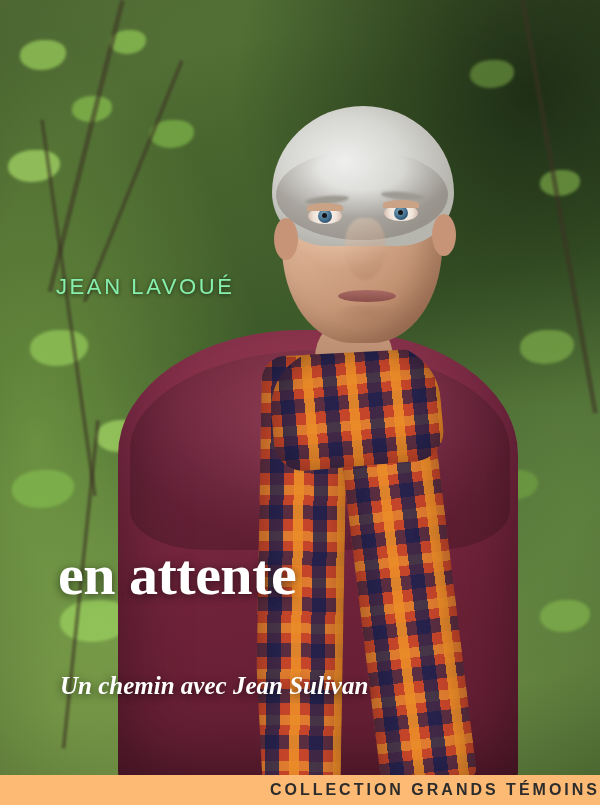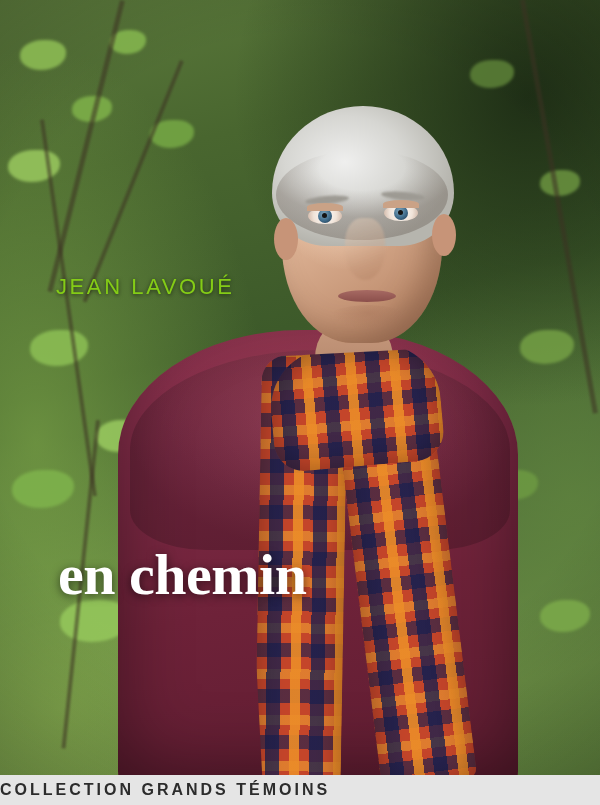--- a/index.html
+++ b/index.html
@@ -192,21 +192,21 @@
   }
   .scarf-left  { left: 6px;   top: 0px;   width: 86px;  height: 452px; border-radius: 26px 14px 10px 10px; transform: rotate(4deg); }
   .scarf-right { left: 104px; top: 6px;   width: 96px;  height: 430px; border-radius: 20px 26px 12px 12px; transform: rotate(-4deg); }
   .scarf-loop  { left: 28px;  top: -6px;  width: 170px; height: 120px; border-radius: 60px 60px 30px 30px; transform: rotate(-2deg); }
 
   
   .author {
     position: absolute;
     left: 56px;
     top: 274px;
-    color: #84cc16;
+    color: #86efac;
     font-size: 22px;
     letter-spacing: 2.6px;
     font-weight: 500;
     text-shadow: 0 1px 4px rgba(0,0,0,0.6);
     white-space: nowrap;
   }
   .title {
     position: absolute;
     left: 58px;
     top: 546px;
@@ -248,24 +248,24 @@
     letter-spacing: 1.6px;
   }
 
   
   .band {
     position: absolute;
     left: 0;
     right: 0;
     bottom: 0;
     height: 30px;
-    background: #e5e5e5;
+    background: #fdba74;
     display: flex;
     align-items: center;
-    justify-content: flex-start;
+    justify-content: flex-end;
   }
   .band-text {
     color: #2c2c2c;
     font-size: 16px;
     font-weight: bold;
     letter-spacing: 3px;
   }
 </style>
 </head>
 <body>
@@ -323,22 +323,23 @@
     <div class="scarf">
       <div class="scarf-piece scarf-left"></div>
       <div class="scarf-piece scarf-right"></div>
       <div class="scarf-piece scarf-loop"></div>
     </div>
   </div>
 
   <div class="author">JEAN LAVOUÉ</div>
 
   <div class="title">
-    <div>en chemin</div>
+    <div>en attente</div>
   </div>
 
+  <div class="subtitle">Un chemin avec Jean Sulivan</div>
 
 
   <div class="band">
     <span class="band-text">COLLECTION GRANDS TÉMOINS</span>
   </div>
 
 </div>
 
 </body></html>

